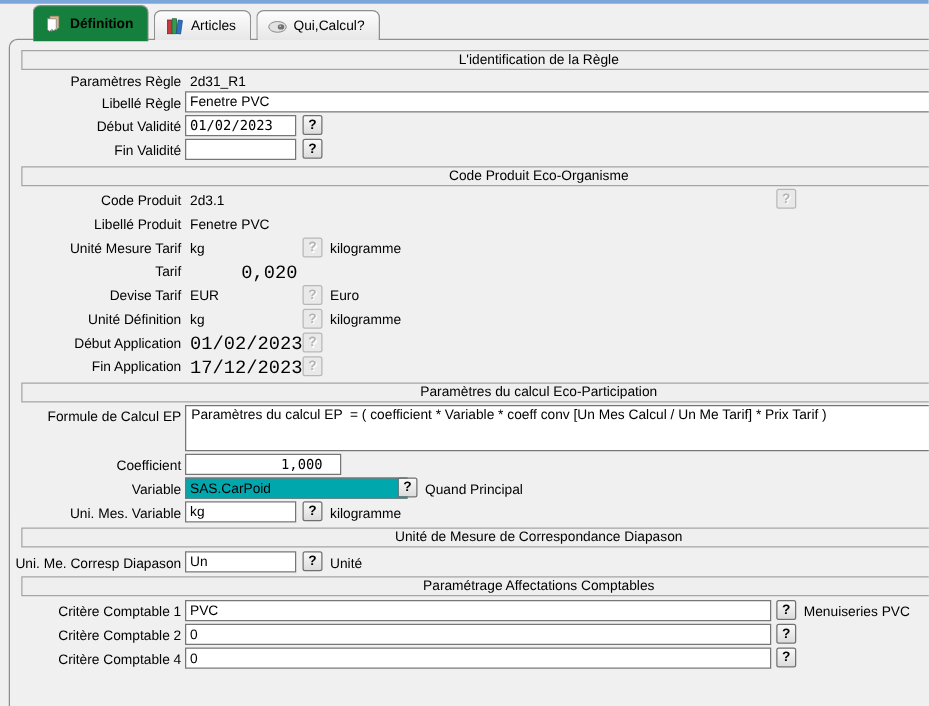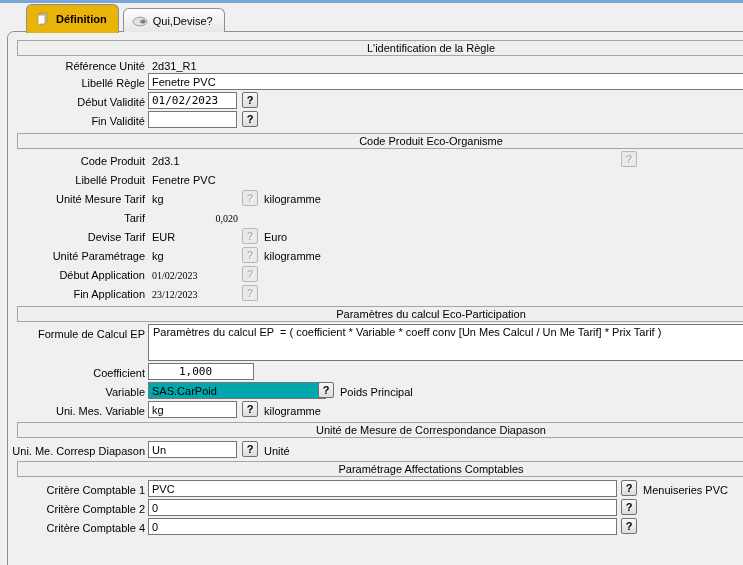--- a/index.html
+++ b/index.html
@@ -16,41 +16,41 @@
   .tabs { position:absolute; left:26px; top:4px; display:flex; gap:4px; z-index:3; }
   .tab {
     display:flex; align-items:center; gap:5px;
     padding:0 11px 0 8px; height:24px; margin-top:4px;
     border:1px solid #8e8f8f; border-bottom:none;
     border-radius:6px 6px 0 0;
     background:linear-gradient(#fdfdfd,#e7e7e7);
     cursor:default; white-space:nowrap;
   }
   .tab.active {
-    height:29px; margin-top:0; background:#eab308;
+    height:29px; margin-top:0; background:#15803d;
     font-weight:bold; z-index:4; position:relative;
   }
   .tab .ticon { width:16px; height:16px; flex:0 0 16px; }
 
   
   .panel {
     position:absolute; left:7px; top:31px; width:838px; height:600px;
     border:1px solid #8e8f8f; border-radius:7px 0 0 0; background:#f0f0f0;
   }
 
   .section-bar {
     position:absolute; left:17px; width:828px; height:16px;
     background:#efefef; border:1px solid #a5a5a5;
     text-align:center; line-height:14px; font-size:11px;
   }
 
   .lbl { position:absolute; left:0; width:145px; text-align:right; line-height:13px; }
   .val { position:absolute; line-height:13px; }
   .suffix { position:absolute; line-height:13px; }
-  .mono { font-family:Liberation Serif, serif; font-size:10px; }
+  .mono { font-family:Liberation Mono, monospace; font-size:15px; }
 
   .inp {
     position:absolute; height:17px; border:1px solid #767676; background:#fff;
     font-family:"Liberation Sans",sans-serif; font-size:11px; color:#000;
     padding:0 3px; outline:none;
   }
   .inp.mono { font-family:"DejaVu Sans Mono","Liberation Mono",monospace; }
   .inp.num { text-align:right; padding-right:14px; }
   .inp.teal { background:#00a8ae; }
 
@@ -83,35 +83,43 @@
   <div class="tab active">
     <svg class="ticon" viewBox="0 0 16 16">
       <path d="M5 2h7v9l-2 2-2-1-2 2-1-1z" fill="#d9bb91" stroke="#9a severity3"></path>
       <path d="M5 2h7v9l-2 2-2-1-2 2-1-1z" fill="#d9bb91" stroke="#99835d" stroke-width="0.6"></path>
       <path d="M3 4h7v8l-2 1.5-1.5-1L4.5 14 3 12.5z" fill="#ffffff" stroke="#8a8a8a" stroke-width="0.7"></path>
     </svg>
     <span>Définition</span>
   </div>
   <div class="tab">
     <svg class="ticon" viewBox="0 0 16 16">
+      <rect x="2" y="3" width="3.4" height="11" fill="#c23b3b" stroke="#7c2020" stroke-width="0.6"></rect>
+      <rect x="5.8" y="2" width="3.4" height="12" fill="#2f9e4d" stroke="#1d5e30" stroke-width="0.6"></rect>
+      <rect x="9.8" y="3.2" width="3.4" height="10.8" fill="#2f6fc4" stroke="#1c4a8a" stroke-width="0.6" transform="rotate(8 11.5 8.6)"></rect>
+    </svg>
+    <span>Articles</span>
+  </div>
+  <div class="tab">
+    <svg class="ticon" viewBox="0 0 16 16">
       <ellipse cx="8" cy="8.5" rx="7" ry="4.3" fill="#e2e2e2" stroke="#8a8a8a" stroke-width="0.8"></ellipse>
       <ellipse cx="10.8" cy="8.5" rx="2.6" ry="2.1" fill="#6f6f6f"></ellipse>
       <ellipse cx="10.2" cy="7.9" rx="0.8" ry="0.6" fill="#cfcfcf"></ellipse>
     </svg>
-    <span>Qui,Devise?</span>
+    <span>Qui,Calcul?</span>
   </div>
 </div>
 
 <div class="section-bar" style="top:40px">L'identification de la Règle</div>
 <div class="section-bar" style="top:133px">Code Produit Eco-Organisme</div>
 <div class="section-bar" style="top:306px">Paramètres du calcul Eco-Participation</div>
 <div class="section-bar" style="top:422px">Unité de Mesure de Correspondance Diapason</div>
 <div class="section-bar" style="top:461px">Paramétrage Affectations Comptables</div>
 
-<span class="lbl" style="top:60px">Référence Unité</span>
+<span class="lbl" style="top:60px">Paramètres Règle</span>
 <span class="val" style="left:152px; top:60px">2d31_R1</span>
 
 <span class="lbl" style="top:77px">Libellé Règle</span>
 <input class="inp" style="left: 148px; top: 73px; width: 692px;" value="Fenetre PVC">
 
 <span class="lbl" style="top:96px">Début Validité</span>
 <input class="inp mono" style="left: 148px; top: 92px; width: 89px;" value="01/02/2023">
 <button class="qbtn" style="left:242px; top:92px">?</button>
 
 <span class="lbl" style="top:115px">Fin Validité</span>
@@ -131,43 +139,43 @@
 <span class="suffix" style="left:264px; top:193px">kilogramme</span>
 
 <span class="lbl" style="top:212px">Tarif</span>
 <span class="val mono" style="left:152px; top:212px; width:86px; text-align:right">0,020</span>
 
 <span class="lbl" style="top:231px">Devise Tarif</span>
 <span class="val" style="left:152px; top:231px">EUR</span>
 <button class="qbtn disabled" style="left:242px; top:228px">?</button>
 <span class="suffix" style="left:264px; top:231px">Euro</span>
 
-<span class="lbl" style="top:250px">Unité Paramétrage</span>
+<span class="lbl" style="top:250px">Unité Définition</span>
 <span class="val" style="left:152px; top:250px">kg</span>
 <button class="qbtn disabled" style="left:242px; top:247px">?</button>
 <span class="suffix" style="left:264px; top:250px">kilogramme</span>
 
 <span class="lbl" style="top:269px">Début Application</span>
 <span class="val mono" style="left:152px; top:269px">01/02/2023</span>
 <button class="qbtn disabled" style="left:242px; top:266px">?</button>
 
 <span class="lbl" style="top:288px">Fin Application</span>
-<span class="val mono" style="left:152px; top:288px">23/12/2023</span>
+<span class="val mono" style="left:152px; top:288px">17/12/2023</span>
 <button class="qbtn disabled" style="left:242px; top:285px">?</button>
 
 <span class="lbl" style="top:328px">Formule de Calcul EP</span>
 <textarea class="formula" spellcheck="false" style="">Paramètres du calcul EP  = ( coefficient * Variable * coeff conv [Un Mes Calcul / Un Me Tarif] * Prix Tarif )</textarea>
 
 <span class="lbl" style="top:367px">Coefficient</span>
-<input class="inp mono num" style="left: 148px; top: 363px; width: 106px; text-align: center;" value="1,000">
+<input class="inp mono num" style="left: 148px; top: 363px; width: 125px;" value="1,000">
 
 <span class="lbl" style="top:386px">Variable</span>
 <input class="inp teal" style="left: 148px; top: 382px; width: 178px;" value="SAS.CarPoid">
 <button class="qbtn" style="left:318px; top:382px">?</button>
-<span class="suffix" style="left:340px; top:386px">Poids Principal</span>
+<span class="suffix" style="left:340px; top:386px">Quand Principal</span>
 
 <span class="lbl" style="top:405px">Uni. Mes. Variable</span>
 <input class="inp" style="left: 148px; top: 401px; width: 89px;" value="kg">
 <button class="qbtn" style="left:242px; top:401px">?</button>
 <span class="suffix" style="left:264px; top:405px">kilogramme</span>
 
 <span class="lbl" style="top:445px">Uni. Me. Corresp Diapason</span>
 <input class="inp" style="left: 148px; top: 441px; width: 89px;" value="Un">
 <button class="qbtn" style="left:242px; top:441px">?</button>
 <span class="suffix" style="left:264px; top:445px">Unité</span>

